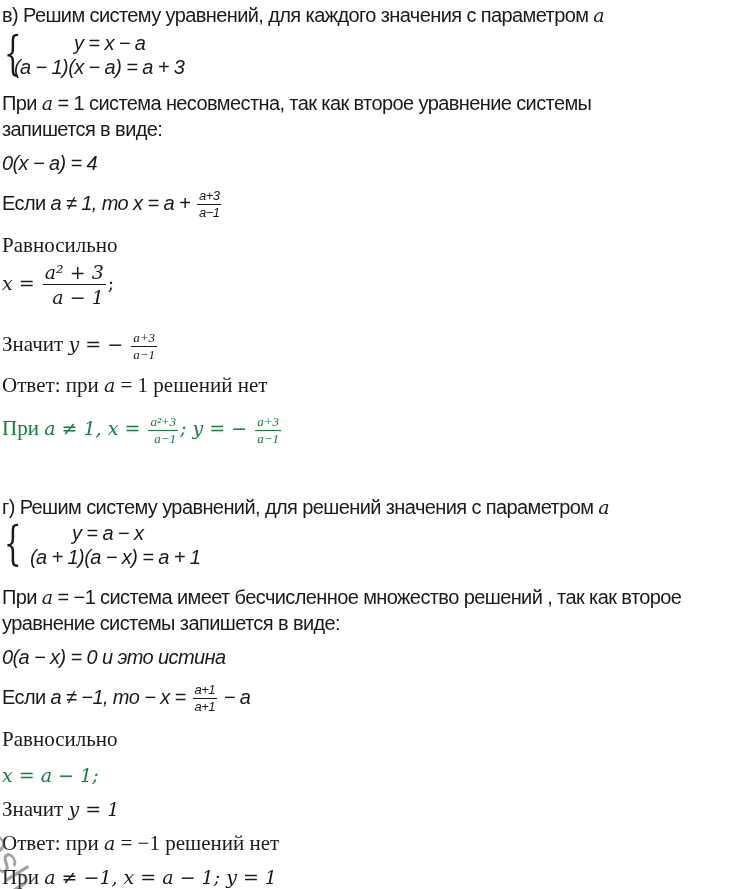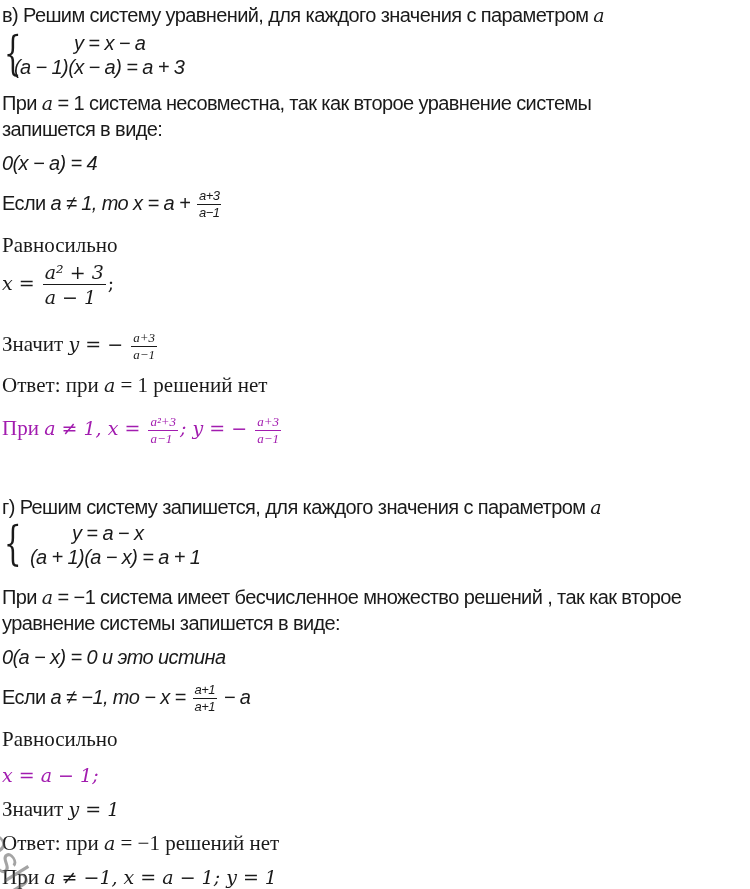--- a/index.html
+++ b/index.html
@@ -5,22 +5,22 @@
   html, body { margin: 0; padding: 0; background: #ffffff; }
   body {
     width: 750px; height: 889px; position: relative; overflow: hidden;
     font-family: "Liberation Serif", "DejaVu Serif", serif;
     color: #1a1a1a;
   }
   .ln { position: absolute; left: 2px; white-space: nowrap; font-size: 21px; line-height: 26px; }
   .cond { font-family: "Liberation Sans", "DejaVu Sans", sans-serif; font-size: 20px; letter-spacing: -0.6px; }
   .m { font-family: "DejaVu Serif", serif; font-size: 19px; }
   .i { font-style: italic; }
-  .gray { color: #a21caf; }
-  .frac { display: inline-block; vertical-align: middle; text-align: left; margin: 0 2px; }
+  .gray { color: #15803d; }
+  .frac { display: inline-block; vertical-align: middle; text-align: right; margin: 0 2px; }
   .frac .num, .frac .den { display: block; padding: 0 2px; line-height: 16px; font-size: 13px; }
   .frac .num { border-bottom: 1px solid currentColor; }
   .frac.big .num, .frac.big .den { font-size: 19px; line-height: 24px; }
   .sys { position: absolute; left: 4px; }
   .brace { position: absolute; left: 0; font-size: 46px; line-height: 46px; font-family: "DejaVu Serif", serif; transform: scaleX(0.6); transform-origin: left; color: #1a1a1a; }
   .wm {
     position: absolute; left: 2px; top: 812px;
     font-family: "Liberation Sans", "DejaVu Sans", sans-serif;
     font-size: 38px; color: rgba(90,90,90,0.55);
     transform: rotate(58deg); transform-origin: left top; letter-spacing: 1px;
@@ -47,21 +47,21 @@
 <div class="ln" style="top:232px">Равносильно</div>
 
 <div class="ln m" style="top:260px"><span class="i">x = </span><span class="frac big i"><span class="num">a² + 3</span><span class="den">a − 1</span></span><span>;</span></div>
 
 <div class="ln" style="top:330px"><span>Значит </span><span class="m i">y = − </span><span class="frac i"><span class="num">a+3</span><span class="den">a−1</span></span></div>
 
 <div class="ln" style="top:372px"><span>Ответ: при </span><span class="m i">a</span><span> = 1 решений нет</span></div>
 
 <div class="ln gray" style="top:414px"><span>При </span><span class="m i">a ≠ 1, x = </span><span class="frac i"><span class="num">a²+3</span><span class="den">a−1</span></span><span class="m i">; y = − </span><span class="frac i"><span class="num">a+3</span><span class="den">a−1</span></span></div>
 
-<div class="ln cond" style="top:494px"><span>г) Решим систему запишется, для каждого значения  с параметром </span><span class="m i">a</span></div>
+<div class="ln cond" style="top:494px"><span>г) Решим систему уравнений, для решений значения  с параметром </span><span class="m i">a</span></div>
 
 <div class="sys" style="top:520px; width:260px; height:52px;">
   <span class="brace">{</span>
   <div class="ln cond i" style="left:68px; top:0px;">y = a − x</div>
   <div class="ln cond i" style="left:10px; top:24px;padding-left:16px;">(a + 1)(a − x) = a + 1</div>
 </div>
 
 <div class="ln cond" style="top:584px"><span>При </span><span class="m i">a</span><span> = −1 система имеет бесчисленное множество решений , так как второе</span></div>
 <div class="ln cond" style="top:610px">уравнение системы запишется в виде:</div>
 

